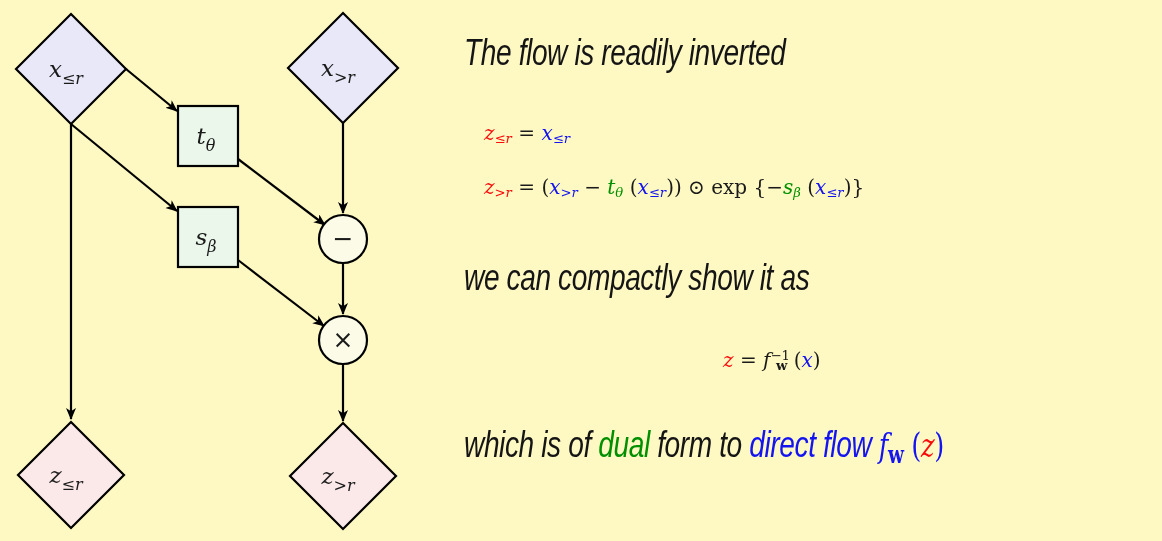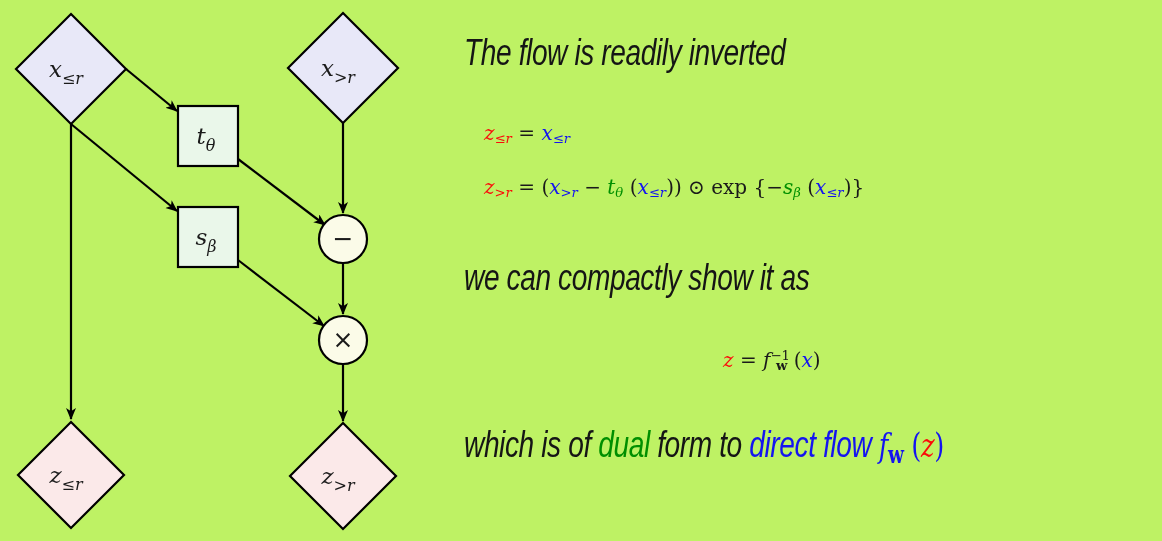--- a/index.html
+++ b/index.html
@@ -1,18 +1,18 @@
 <!DOCTYPE html>
 <html><head>
 <meta charset="utf-8">
 <style>
   html,body { margin:0; padding:0; background:#ffffff; }
   .slide {
     position:relative; width:1162px; height:541px;
-    background:#bef264; overflow:hidden;
+    background:#fef9c3; overflow:hidden;
     font-family:"Liberation Sans", sans-serif;
   }
   
   .diagram { position:absolute; left:0; top:0; }
   .edge { stroke:#000; stroke-width:2.2; fill:none; }
   .nodeshape { stroke:#000; stroke-width:2.2; }
   .nlabel {
     font-family:"DejaVu Serif", serif; font-style:italic;
     font-size:23px; fill:#1a1a1a; text-anchor:middle;
   }

